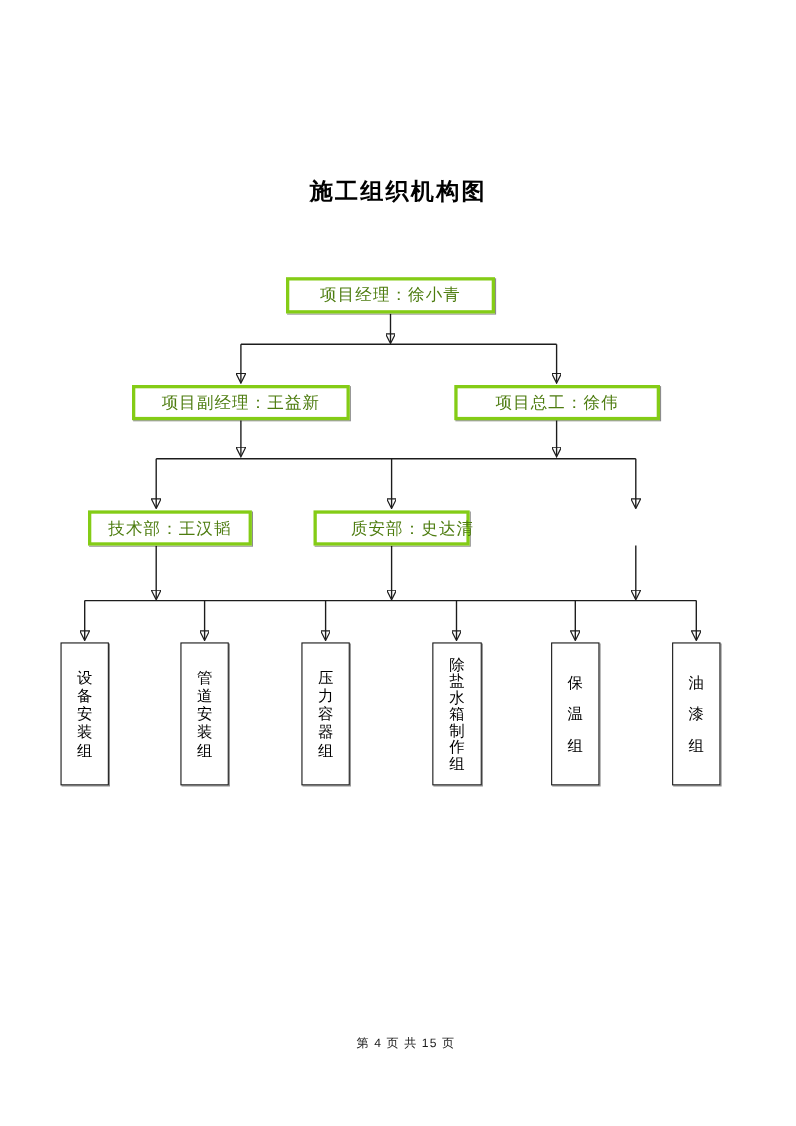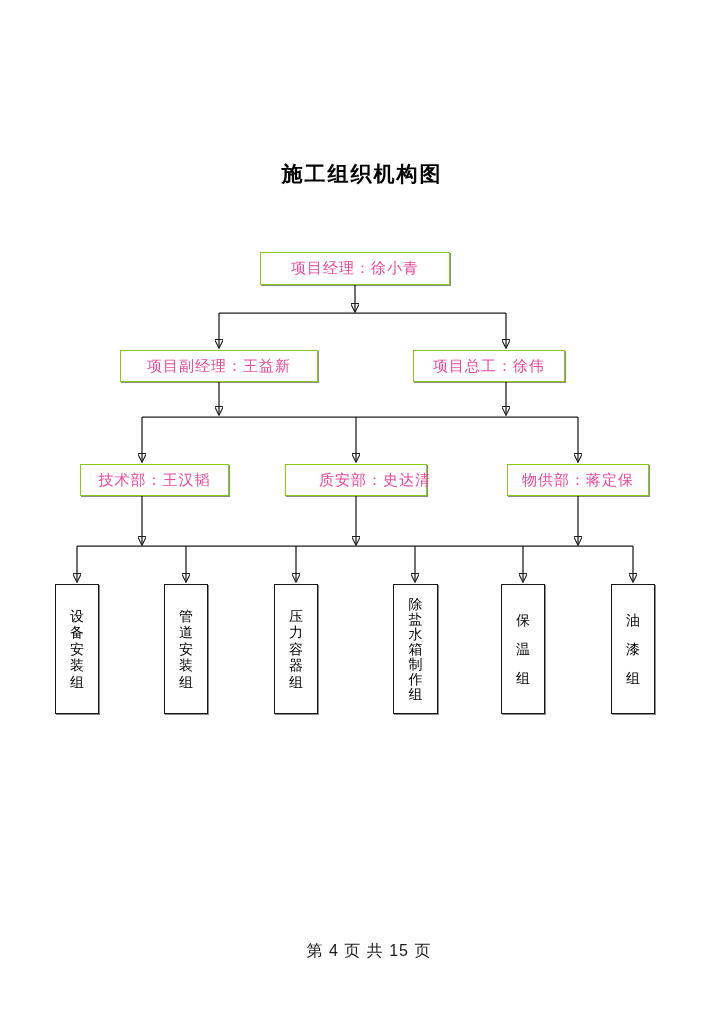--- a/index.html
+++ b/index.html
@@ -37,29 +37,29 @@
   }
   .connectors path {
     stroke: #1c1c1c;
     stroke-width: 1.25;
     fill: none;
   }
 
   .node {
     position: absolute;
     background: #ffffff;
-    border: 1px solid #84cc16;
+    border: 3px solid #84cc16;
     box-shadow: 1px 1px 0 rgba(0,0,0,0.45);
     display: flex;
     align-items: center;
     justify-content: center;
     font-size: 15px;
     letter-spacing: 1px;
     white-space: nowrap;
-    color: #ec4899;
+    color: #4d7c0f;
   }
 
   .vbox {
     position: absolute;
     top: 584px;
     height: 130px;
     background: #ffffff;
     border: 1px solid #161616;
     box-shadow: 1px 1px 0 rgba(0,0,0,0.45);
     display: flex;
@@ -73,21 +73,21 @@
   .v5 span { line-height: 16.5px; }
   .v7 span { line-height: 15px; }
   .v3 span { line-height: 29px; }
 
   .page-footer {
     position: absolute;
     top: 941px;
     left: 0;
     width: 100%;
     text-align: center;
-    font-size: 16px;
+    font-size: 11px;
     letter-spacing: 1px;
     padding-left: 14px;
     color: #1a1a1a;
   }
 </style>
 </head>
 <body>
 
 <div class="page">
 
@@ -120,25 +120,24 @@
     <path d="M186,546 V581" marker-end="url(#arrow)"></path>
     <path d="M296,546 V581" marker-end="url(#arrow)"></path>
     <path d="M415,546 V581" marker-end="url(#arrow)"></path>
     <path d="M523,546 V581" marker-end="url(#arrow)"></path>
     <path d="M633,546 V581" marker-end="url(#arrow)"></path>
   </svg>
 
   <div class="node" style="left:260px; top:252px; width:190px; height:33px;">项目经理：徐小青</div>
 
   <div class="node" style="left:120px; top:350px; width:198px; height:32px;text-align:right;">项目副经理：王益新</div>
-  <div class="node" style="left:413px; top:350px; width:152px; height:32px;">项目总工：徐伟</div>
+  <div class="node" style="left:413px; top:350px; width:187px; height:32px;">项目总工：徐伟</div>
 
   <div class="node" style="left:80px; top:464px; width:149px; height:32px;">技术部：王汉韬</div>
   <div class="node" style="left:285px; top:464px; width:142px; height:32px;padding-left:38px;">质安部：史达清</div>
-  <div class="node" style="left:507px; top:464px; width:142px; height:32px;">物供部：蒋定保</div>
 
   <div class="vbox v5" style="left:55px; width:44px;">
       <span>设</span>
       <span>备</span>
       <span>安</span>
       <span>装</span>
       <span>组</span>
     </div>
   <div class="vbox v5" style="left:164px; width:44px;">
       <span>管</span>

